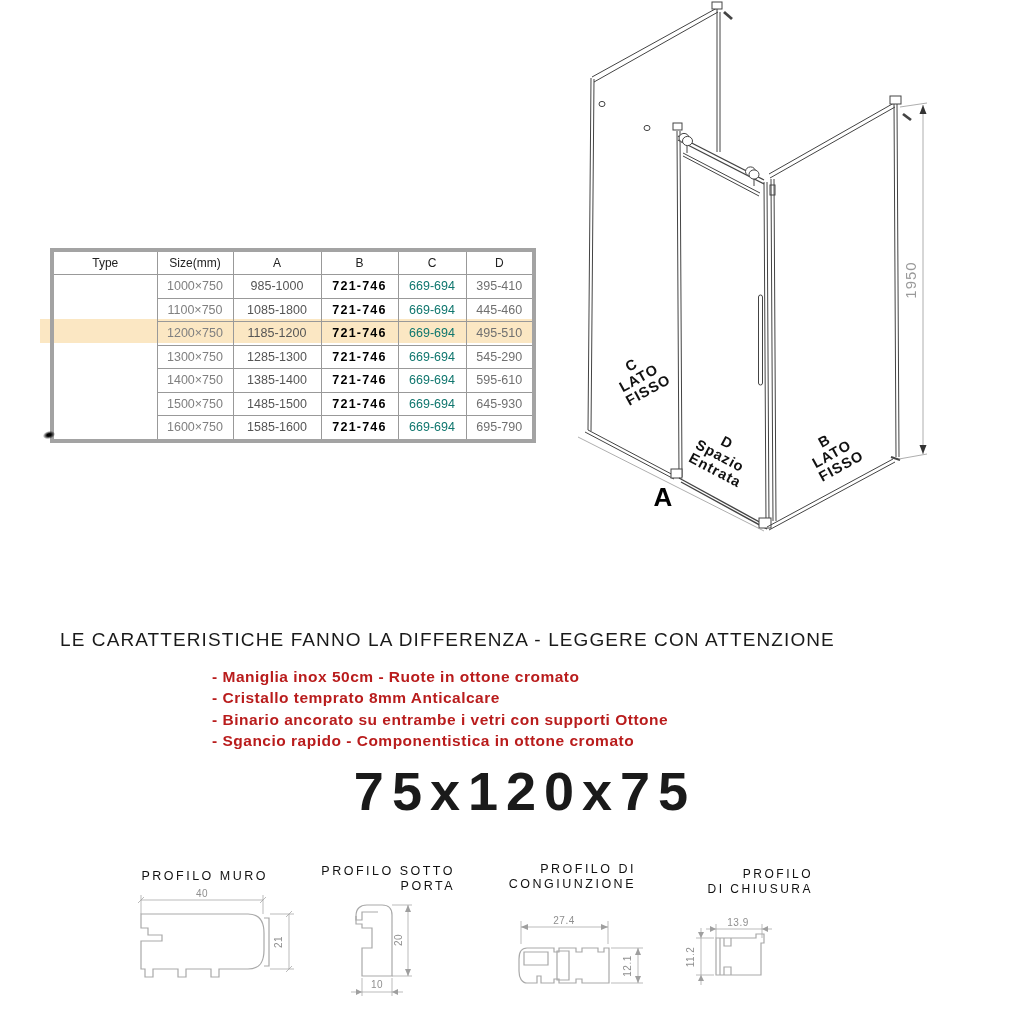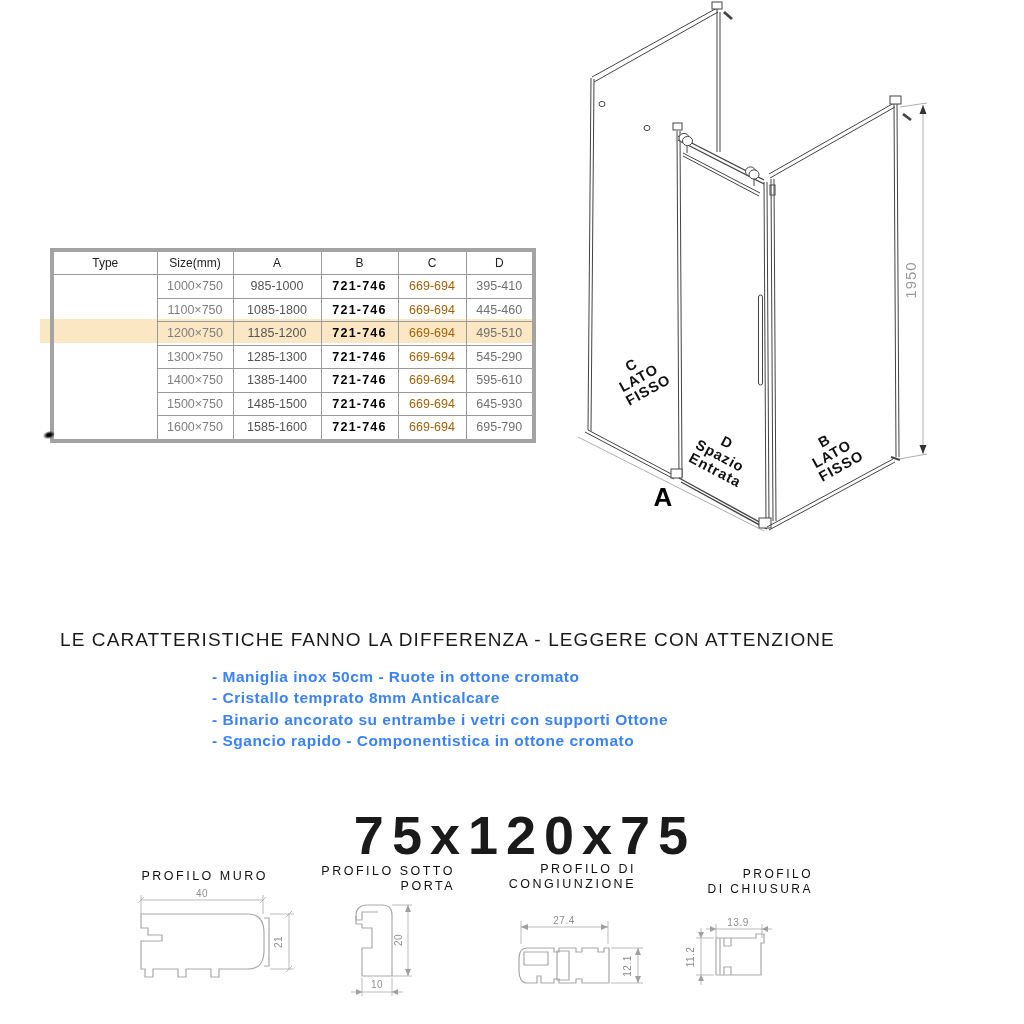--- a/index.html
+++ b/index.html
@@ -10,43 +10,43 @@
   .hl-band{position:absolute;left:40px;top:319px;width:492px;height:23.5px;z-index:0;}
   #sizeTable{position:absolute;left:50px;top:248px;width:482px;border-collapse:collapse;
              table-layout:fixed;z-index:1;background:transparent;border:4px solid #a3a3a3;}
   #sizeTable th,#sizeTable td{border:1px solid #999;text-align:center;vertical-align:middle;
              padding:0;background:transparent;white-space:nowrap;overflow:hidden;}
   #sizeTable th{height:22px;font-size:12px;font-weight:400;color:#222;}
   #sizeTable td{height:22.5px;font-size:12.5px;}
   .col-size{color:#808080;}
   .col-a{color:#555;}
   .col-b{color:#000;font-weight:700;letter-spacing:1.2px;}
-  .col-c{color:#a16207;}
+  .col-c{color:#0f766e;}
   .col-d{color:#707070;}
   .type-cell{background:transparent;}
   .smudge{position:absolute;left:41px;top:430px;width:16px;height:10px;z-index:2;
           background:radial-gradient(closest-side,#000 25%,rgba(0,0,0,0.55) 50%,rgba(0,0,0,0) 78%);
           transform:rotate(-15deg);}
 
   
   #iso{position:absolute;left:560px;top:0;}
   #iso line,#iso path,#iso ellipse{stroke:#444;fill:none;stroke-width:1;}
   #iso rect{stroke:#444;fill:#fff;stroke-width:1;}
   #iso .dim{stroke:#999;stroke-width:0.8;}
   #iso text{font-family:"Liberation Sans",sans-serif;}
   .iso-label{font-size:14.5px;font-weight:700;letter-spacing:1px;fill:#111;}
   .dim-text{fill:#9a9a9a;font-size:15px;letter-spacing:1px;}
 
   
   .feat-title{position:absolute;left:60px;top:629px;width:760px;text-align:center;
               font-size:19px;letter-spacing:1.1px;color:#1a1a1a;white-space:nowrap;}
   .feat-list{position:absolute;left:212px;top:666px;font-size:15.5px;font-weight:700;
-             letter-spacing:0.5px;line-height:21.4px;color:#3b82f6;}
+             letter-spacing:0.5px;line-height:21.4px;color:#b91c1c;}
   .size-title{position:absolute;left:290px;top:764px;width:470px;text-align:center;
-              font-size:54px;font-weight:700;letter-spacing:8px;color:#1a1a1a;line-height:1;margin-top:44px;}
+              font-size:54px;font-weight:700;letter-spacing:8px;color:#1a1a1a;line-height:1;}
 
   
   .prof-label{position:absolute;text-align:right;font-size:12.5px;font-weight:400;
               letter-spacing:2.5px;color:#111;line-height:15px;white-space:nowrap;}
   .prof svg{position:absolute;}
   .pline{stroke:#a9a9a9;fill:none;stroke-width:1.2;}
   .pdim{stroke:#9f9f9f;fill:none;stroke-width:0.7;}
   .pdim-t{fill:#8f8f8f;font-size:10px;font-family:"Liberation Sans",sans-serif;letter-spacing:0.5px;}
   .parrow{fill:#9f9f9f;stroke:none;}
 </style>

